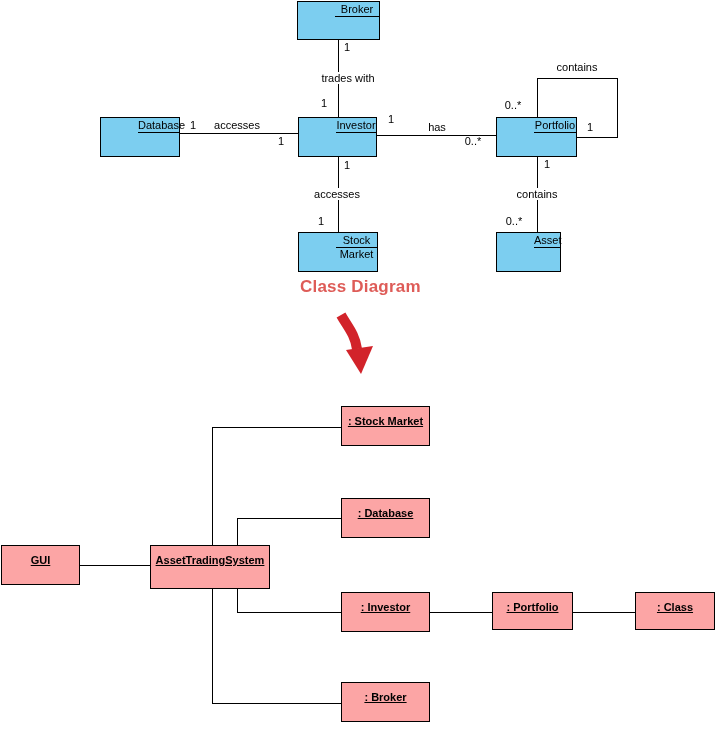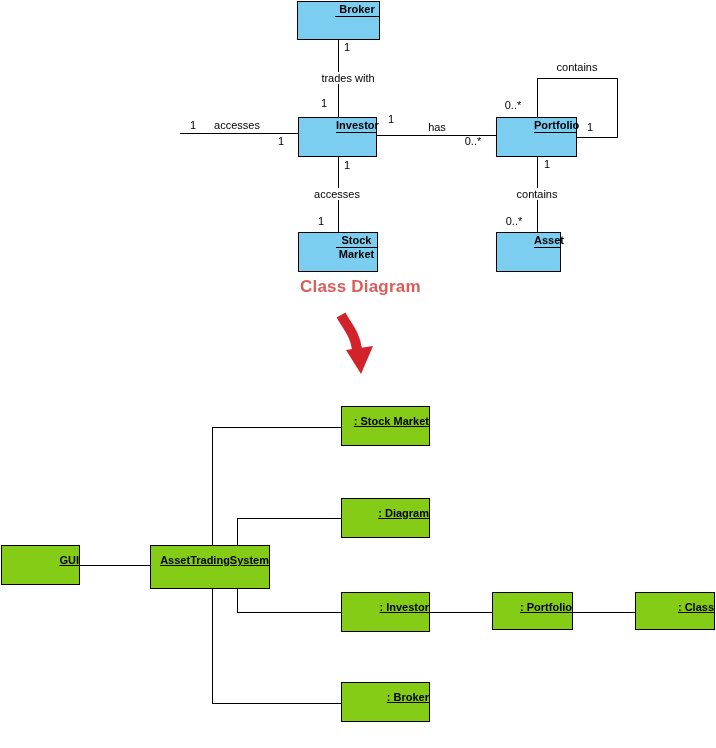--- a/index.html
+++ b/index.html
@@ -8,25 +8,25 @@
     font-family:"Liberation Sans", sans-serif;
     background:#ffffff; overflow:hidden;
   }
   svg.edges { position:absolute; left:0; top:0; }
   .cbox {
     position:absolute; background:#7CCEF0; border:1px solid #000;
     box-sizing:border-box;
   }
   .cbox .title {
     height:14px; line-height:14px; border-bottom:1px solid #000;
-    font-weight:bold; font-size:11px; text-align:center; color:#000;margin-left:37px;
+    font-weight:normal; font-size:11px; text-align:center; color:#000;margin-left:37px;
   }
   .obox {
-    position:absolute; background:#84cc16; border:1px solid #000;
-    box-sizing:border-box; text-align:right; padding-top:4px;
+    position:absolute; background:#fca5a5; border:1px solid #000;
+    box-sizing:border-box; text-align:center; padding-top:4px;
   }
   .obox .name {
     font-weight:bold; font-size:11px; color:#000;
     text-decoration:underline; white-space:nowrap;
   }
   .elabel {
     position:absolute; font-size:11px; line-height:12px; color:#000;
     transform:translateX(-50%); white-space:nowrap;
   }
   .elabel.bg { background:#ffffff; padding:0 3px; }
@@ -61,20 +61,23 @@
 
     <g>
       <path d="M341,315 C347,326 355,334 357,349" stroke="#D2232A" stroke-width="10" fill="none"></path>
       <polygon points="346,350 373,346 361,374" fill="#D2232A" stroke="none"></polygon>
     </g>
   </svg>
 
   <div class="cbox" style="left:297px;top:1px;width:83px;height:39px">
     <div class="title">Broker</div>
   </div>
+  <div class="cbox" style="left:100px;top:117px;width:80px;height:40px">
+    <div class="title">Database</div>
+  </div>
   <div class="cbox" style="left:298px;top:117px;width:79px;height:40px">
     <div class="title">Investor</div>
   </div>
   <div class="cbox" style="left:496px;top:117px;width:81px;height:40px">
     <div class="title">Portfolio</div>
   </div>
   <div class="cbox" style="left:298px;top:232px;width:80px;height:40px">
     <div class="title">Stock Market</div>
   </div>
   <div class="cbox" style="left:496px;top:232px;width:65px;height:40px">
@@ -104,21 +107,21 @@
   <span class="elabel" style="left:547px;top:158px">1</span>
   <span class="elabel bg" style="left:537px;top:188px">contains</span>
   <span class="elabel" style="left:514px;top:215px">0..*</span>
 
   <div class="caption" style="left:300px;top:277px;color:#DE5C58">Class Diagram</div>
 
   <div class="obox" style="left:341px;top:406px;width:89px;height:40px">
     <span class="name">: Stock Market</span>
   </div>
   <div class="obox" style="left:341px;top:498px;width:89px;height:40px">
-    <span class="name">: Diagram</span>
+    <span class="name">: Database</span>
   </div>
   <div class="obox" style="left:1px;top:545px;width:79px;height:40px">
     <span class="name">GUI</span>
   </div>
   <div class="obox" style="left:150px;top:545px;width:120px;height:44px">
     <span class="name">AssetTradingSystem</span>
   </div>
   <div class="obox" style="left:341px;top:592px;width:89px;height:40px">
     <span class="name">: Investor</span>
   </div>

